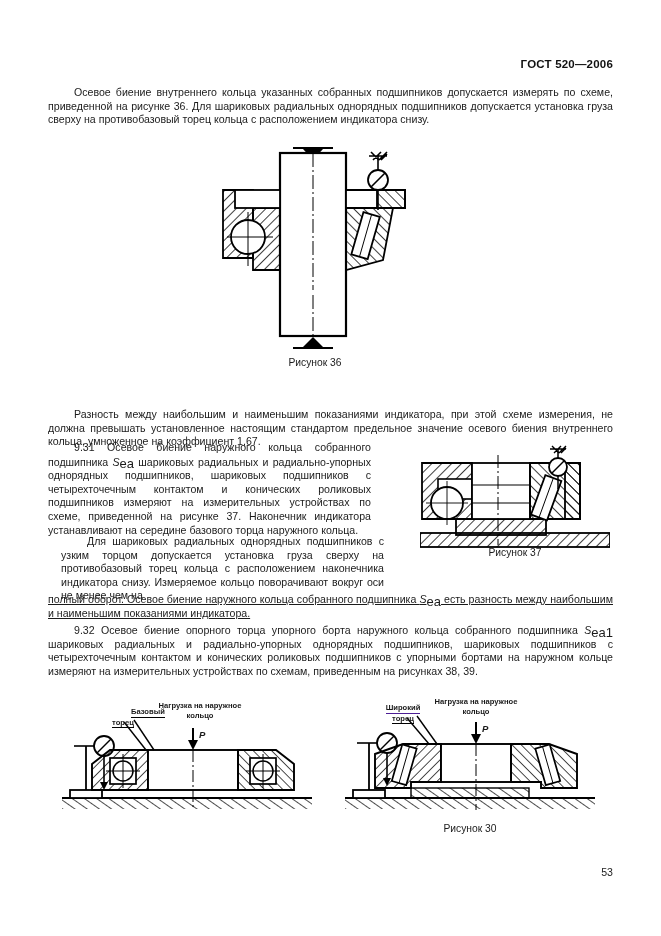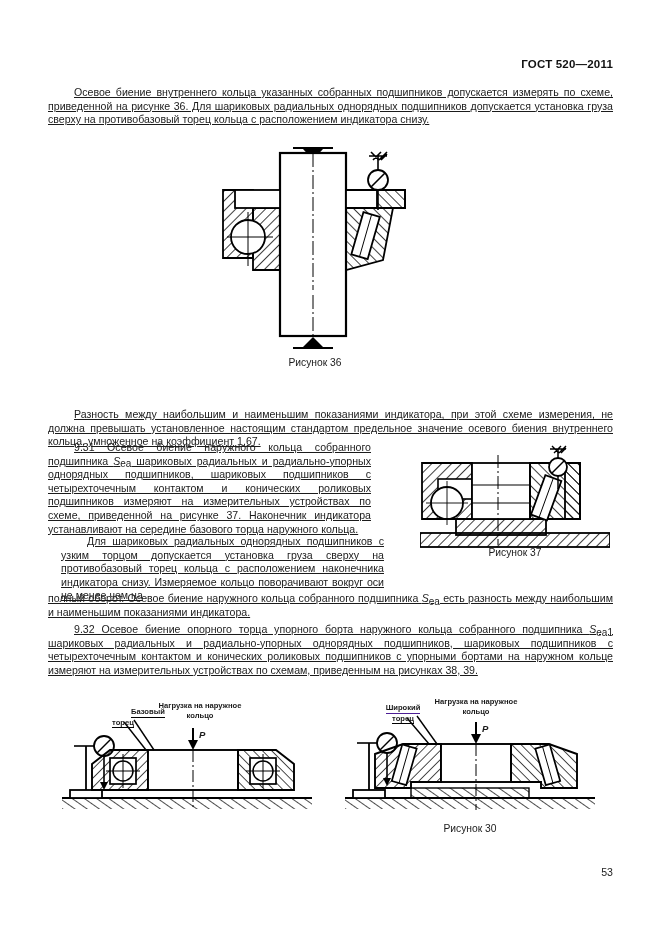--- a/index.html
+++ b/index.html
@@ -29,21 +29,21 @@
     letter-spacing: 0.2px;
     color: #111;
   }
   .para {
     position: absolute;
     font-size: 10.6px;
     line-height: 13.6px;
     text-align: justify;
     color: #1b1b1b;
   }
-  .indent { text-indent: 26px; text-decoration: underline; }
+  .indent { text-indent: 26px; }
   .fullw {
     left: 48px;
     width: 565px;
   }
   .colL {
     left: 48px;
     width: 323px;
   }
   .fig-cap {
     position: absolute;
@@ -52,37 +52,37 @@
     text-align: center;
   }
   .pagenum {
     position: absolute;
     right: 48px;
     bottom: 58px;
     font-size: 10.6px;
     color: #1b1b1b;
   }
   sub {
-    font-size: 10px;
+    font-size: 13px;
     vertical-align: baseline;
     position: relative;
     top: 2.5px;
   }
   .it { font-style: italic; }
   svg { display: block; }
   .fig {
     position: absolute;
   }
 </style>
 </head>
 <body>
 
 <div class="page">
 
-  <div class="header">ГОСТ 520—2011</div>
+  <div class="header">ГОСТ 520—2006</div>
 
   <div class="para fullw indent" style="top:86px;">Осевое биение внутреннего кольца указанных собранных подшипников допускается измерять по схеме, приведенной на рисунке 36. Для шариковых радиальных однорядных подшипников допускается установка груза сверху на противобазовый торец кольца с расположением индикатора снизу.</div>
 
   <div class="fig" style="left:215px; top:140px;">
     <svg width="200" height="215" viewBox="0 0 200 215">
       <g stroke="#000" fill="none" stroke-width="1.6">
 
         <path d="M88 9 L108 9 L98 20 Z" fill="#000" stroke="none"></path>
         <line x1="78" y1="8" x2="118" y2="8" stroke-width="2"></line>
 

